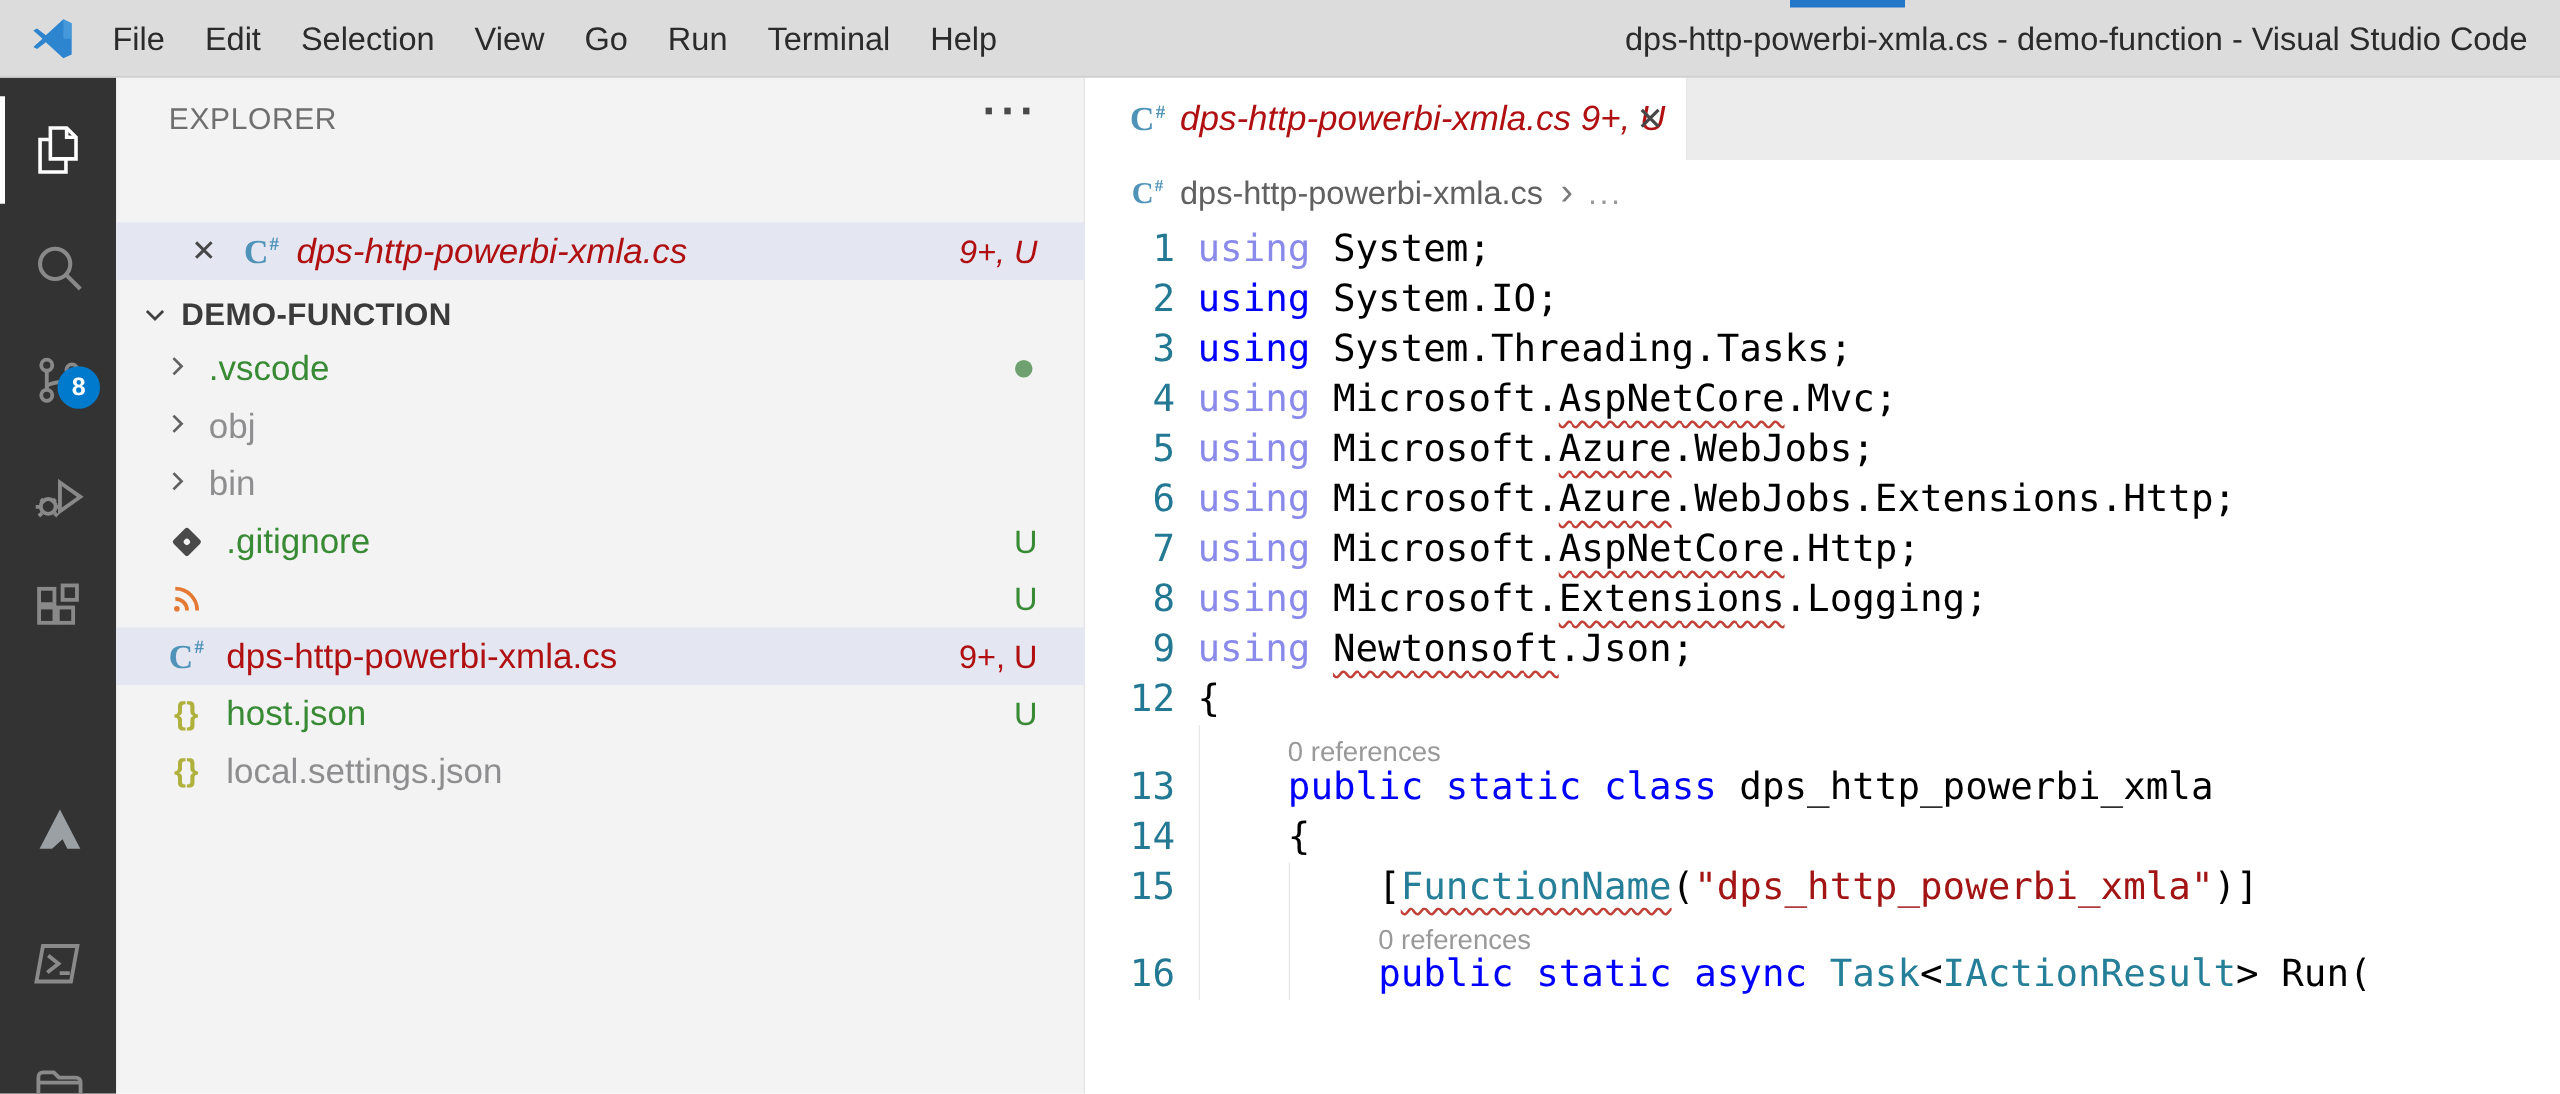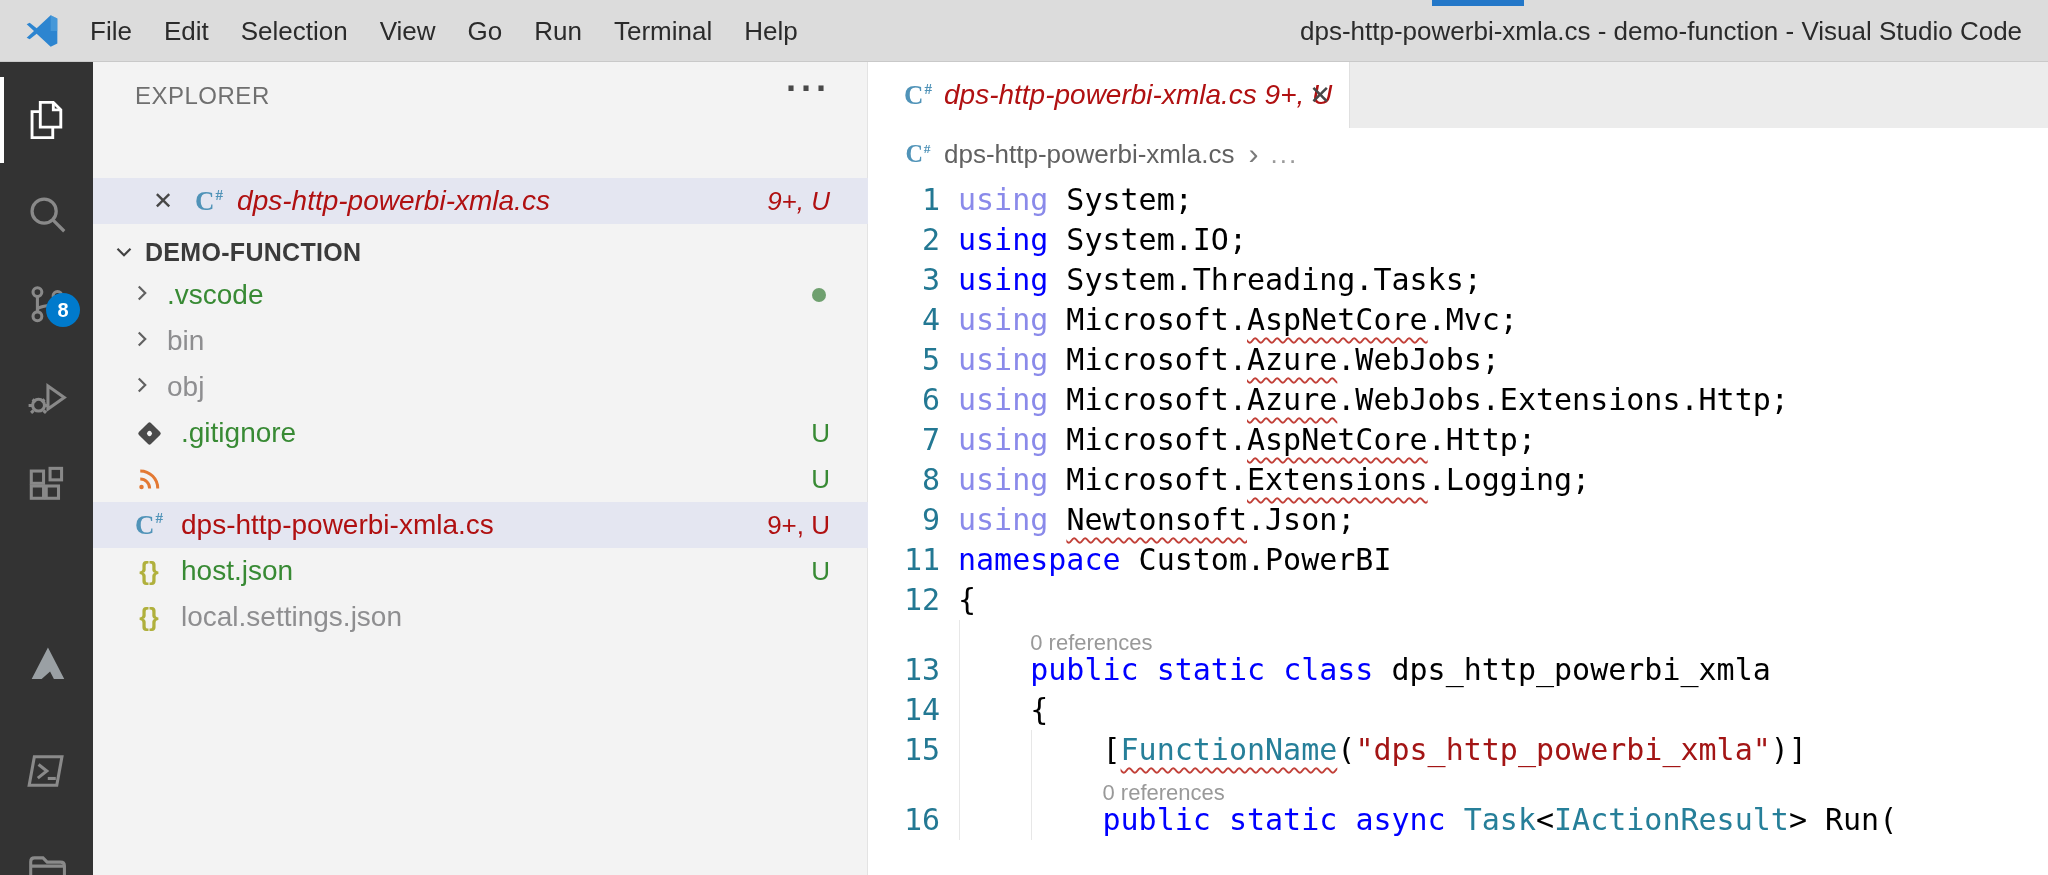--- a/index.html
+++ b/index.html
@@ -204,27 +204,27 @@
           <span class="chev"><svg width="26" height="26" viewBox="0 0 24 24" fill="none" stroke="#616161" stroke-width="2">
               <path d="M9 6 l6 6 -6 6"></path>
             </svg></span>
           <span class="tlabel st-green">.vscode</span>
           <span class="dot"></span>
         </div>
         <div class="trow">
           <span class="chev"><svg width="26" height="26" viewBox="0 0 24 24" fill="none" stroke="#616161" stroke-width="2">
               <path d="M9 6 l6 6 -6 6"></path>
             </svg></span>
-          <span class="tlabel st-ignored">bin</span>
+          <span class="tlabel st-ignored">obj</span>
         </div>
         <div class="trow">
           <span class="chev"><svg width="26" height="26" viewBox="0 0 24 24" fill="none" stroke="#616161" stroke-width="2">
               <path d="M9 6 l6 6 -6 6"></path>
             </svg></span>
-          <span class="tlabel st-ignored">obj</span>
+          <span class="tlabel st-ignored">bin</span>
         </div>
         <div class="trow">
           <span class="fic">
             <span class="ic-git"></span>
           </span>
           <span class="tlabel st-green">.gitignore</span>
           <span class="tbadge">U</span>
         </div>
         <div class="trow">
           <span class="fic">
@@ -298,24 +298,20 @@
         </div>
         <div class="crow faded">
           <span class="ln">8</span>
           <div class="lc"><span class="t-kw">using</span><span class="t-pl"> Microsoft.</span><span class="t-pl sq">Extensions</span><span class="t-pl">.Logging;</span></div>
         </div>
         <div class="crow faded">
           <span class="ln">9</span>
           <div class="lc"><span class="t-kw">using</span><span class="t-pl"> </span><span class="t-pl sq">Newtonsoft</span><span class="t-pl">.Json;</span></div>
         </div>
         <div class="crow">
-          <span class="ln">11</span>
-          <div class="lc"><span class="t-kw">namespace</span><span class="t-pl"> Custom.PowerBI</span></div>
-        </div>
-        <div class="crow">
           <span class="ln">12</span>
           <div class="lc"><span class="t-pl">{</span></div>
         </div>
         <div class="lensrow">
           <div class="lc"><span class="guide" style="left: calc(0ch + 1px);"></span><span class="sp">    </span><span class="lenstext">0 references</span></div>
         </div>
         <div class="crow">
           <span class="ln">13</span>
           <div class="lc"><span class="guide" style="left: calc(0ch + 1px);"></span><span class="t-pl">    </span><span class="t-kw">public</span><span class="t-pl"> </span><span class="t-kw">static</span><span class="t-pl"> </span><span class="t-kw">class</span><span class="t-pl"> dps_http_powerbi_xmla</span></div>
         </div>

